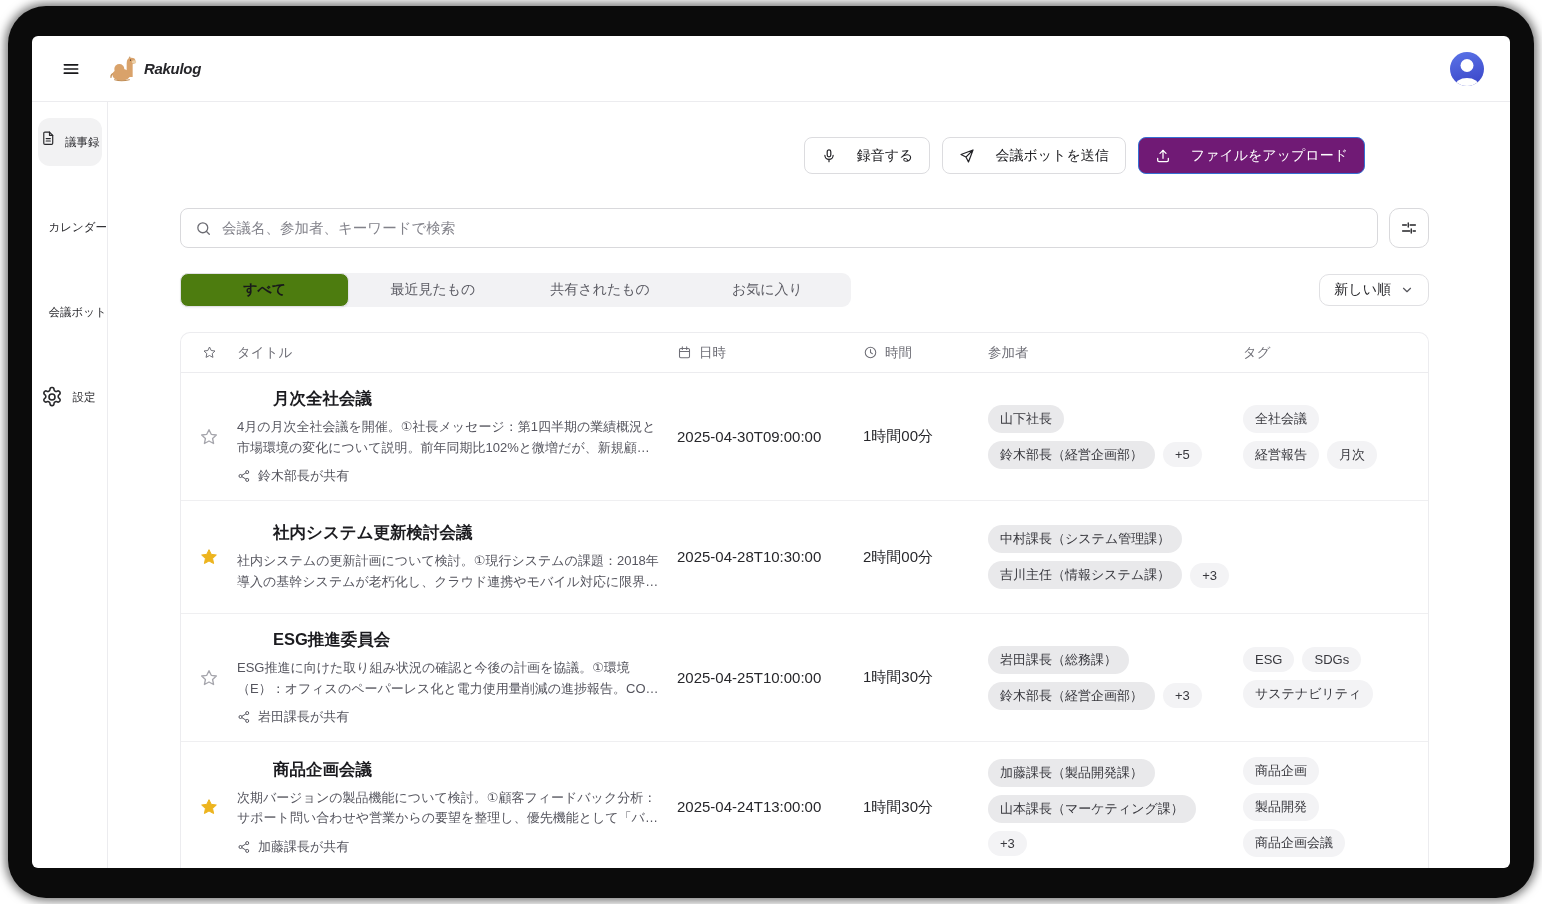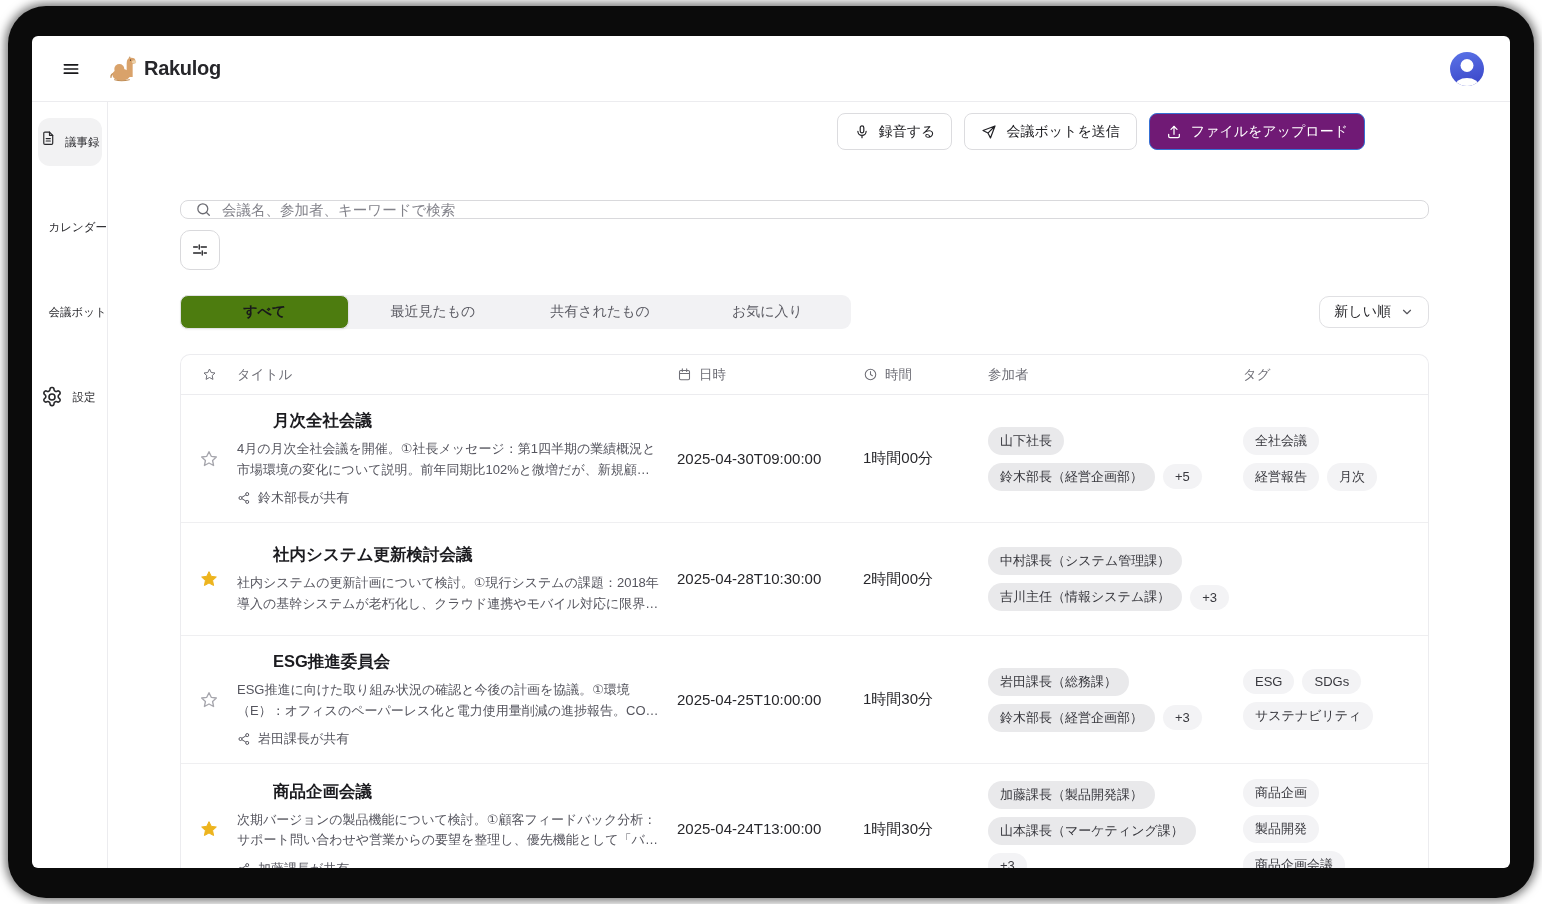--- a/index.html
+++ b/index.html
@@ -4,44 +4,44 @@
 <style>
   * { margin:0; padding:0; box-sizing:border-box; }
   html,body { width:1542px; height:904px; background:#fff; font-family:"Liberation Sans","DejaVu Sans",sans-serif; overflow:hidden; }
   .device-frame { position:absolute; left:8px; top:6px; width:1526px; height:892px; background:#0b0b0b; border-radius:38px; box-shadow:0 0 10px 3px rgba(10,10,10,.55); }
   .app-window { position:absolute; left:32px; top:36px; width:1478px; height:832px; background:#fff; border-radius:6px; overflow:hidden; display:flex; flex-direction:column; }
 
   
   .app-header { height:66px; flex:0 0 66px; display:flex; align-items:center; border-bottom:1px solid #ececef; padding:0 26px 0 18px; }
   .hamburger { width:38px; height:38px; display:flex; align-items:center; justify-content:center; border-radius:8px; cursor:pointer; background:none; border:none; margin-left:2px; }
   .brand { display:flex; align-items:center; gap:4px; margin-left:18px; }
-  .brand-name { font-size:20px; font-weight:800; color:#26262a; letter-spacing:-.3px; }
+  .brand-name { font-size:15px; font-weight:800; color:#26262a; letter-spacing:-.3px;font-style:italic; }
   .header-spacer { flex:1; }
   .avatar { width:34px; height:34px; border-radius:50%; background:linear-gradient(165deg,#5b74e8 0%,#3843c6 100%); position:relative; overflow:hidden; cursor:pointer; }
   .avatar::before { content:""; position:absolute; left:50%; top:7px; transform:translateX(-50%); width:13px; height:13px; border-radius:50%; background:#fff; }
   .avatar::after  { content:""; position:absolute; left:50%; bottom:-9px; transform:translateX(-50%); width:25px; height:17px; border-radius:50%; background:#fff; }
 
   
   .app-body { flex:1; display:flex; min-height:0; }
   .sidebar { width:76px; flex:0 0 76px; border-right:1px solid #ececef; padding-top:16px; display:flex; flex-direction:column; align-items:center; gap:37px; }
   .side-item { width:64px; padding:12px 2px 12px; display:flex; flex-direction:row; align-items:center; gap:9px; border-radius:12px; cursor:pointer; color:#27272a; }
   .side-item.active { background:#f2f2f3; }
   .side-item .s-icon { width:24px; height:24px; }
   .side-item .s-label { font-size:11.5px; color:#2c2c30; white-space:nowrap; }
 
   .main { flex:1; min-width:0; padding:11px 81px 0 72px; overflow:hidden; }
 
   
   .actions-row { display:flex; justify-content:flex-end; gap:12px; padding-right:64px; }
-  .btn { display:flex; align-items:center; gap:9px; height:37px; padding:0 16px; border-radius:8px; border:1px solid #dcdcdf; background:#fff; font-size:14px; color:#232327; cursor:pointer; font-family:inherit; }
+  .btn { display:flex; align-items:center; gap:20px; height:37px; padding:0 16px; border-radius:8px; border:1px solid #dcdcdf; background:#fff; font-size:14px; color:#232327; cursor:pointer; font-family:inherit;margin-top:24px; }
   .btn svg { width:16px; height:16px; }
   .btn.primary { background:#701a75; border-color:#3570d4; color:#fff; }
 
   
-  .search-row { display:flex; gap:11px; margin-top:50px;flex-direction:column; }
+  .search-row { display:flex; gap:11px; margin-top:34px; }
   .search-box { flex:1; height:40px; border:1px solid #d9d9dc; border-radius:8px; display:flex; align-items:center; padding:0 14px; gap:10px; background:#fff; }
   .search-box svg { width:17px; height:17px; color:#6b6b72; flex:0 0 auto; }
   .search-box input { flex:1; border:none; outline:none; font-size:14.5px; color:#232327; font-family:inherit; background:transparent; }
   .search-box input::placeholder { color:#82828a; }
   .filter-btn { width:40px; height:40px; border:1px solid #d9d9dc; border-radius:10px; background:#fff; display:flex; align-items:center; justify-content:center; cursor:pointer; color:#232327; }
   .filter-btn svg { width:18px; height:18px; }
 
   
   .tabs-row { display:flex; justify-content:space-between; align-items:center; margin-top:25px; }
   .tabs { width:671px; height:34px; background:#f2f2f4; border-radius:9px; display:flex; }

